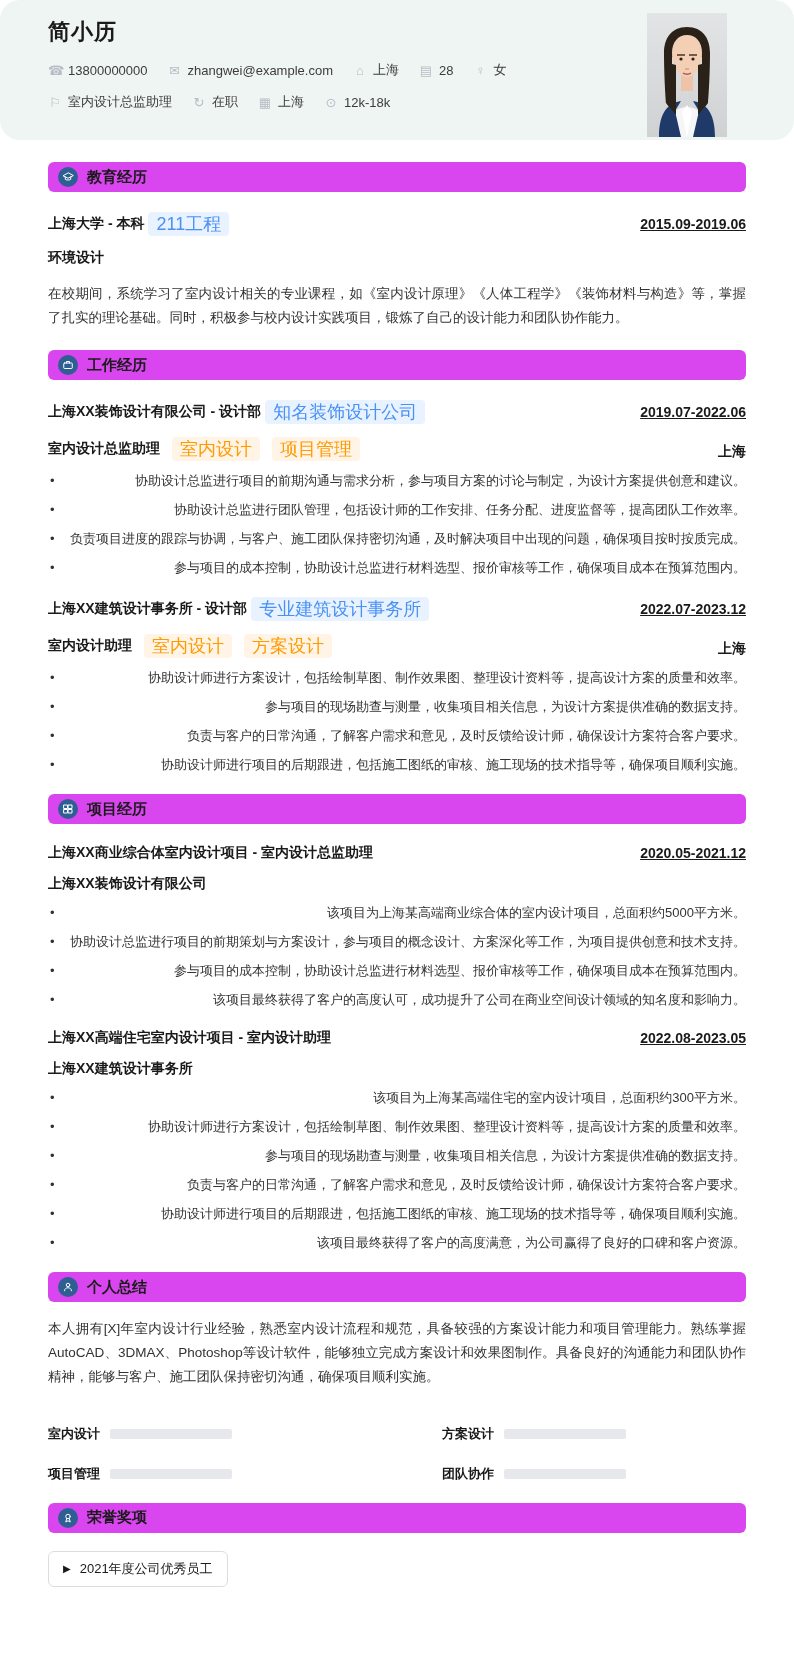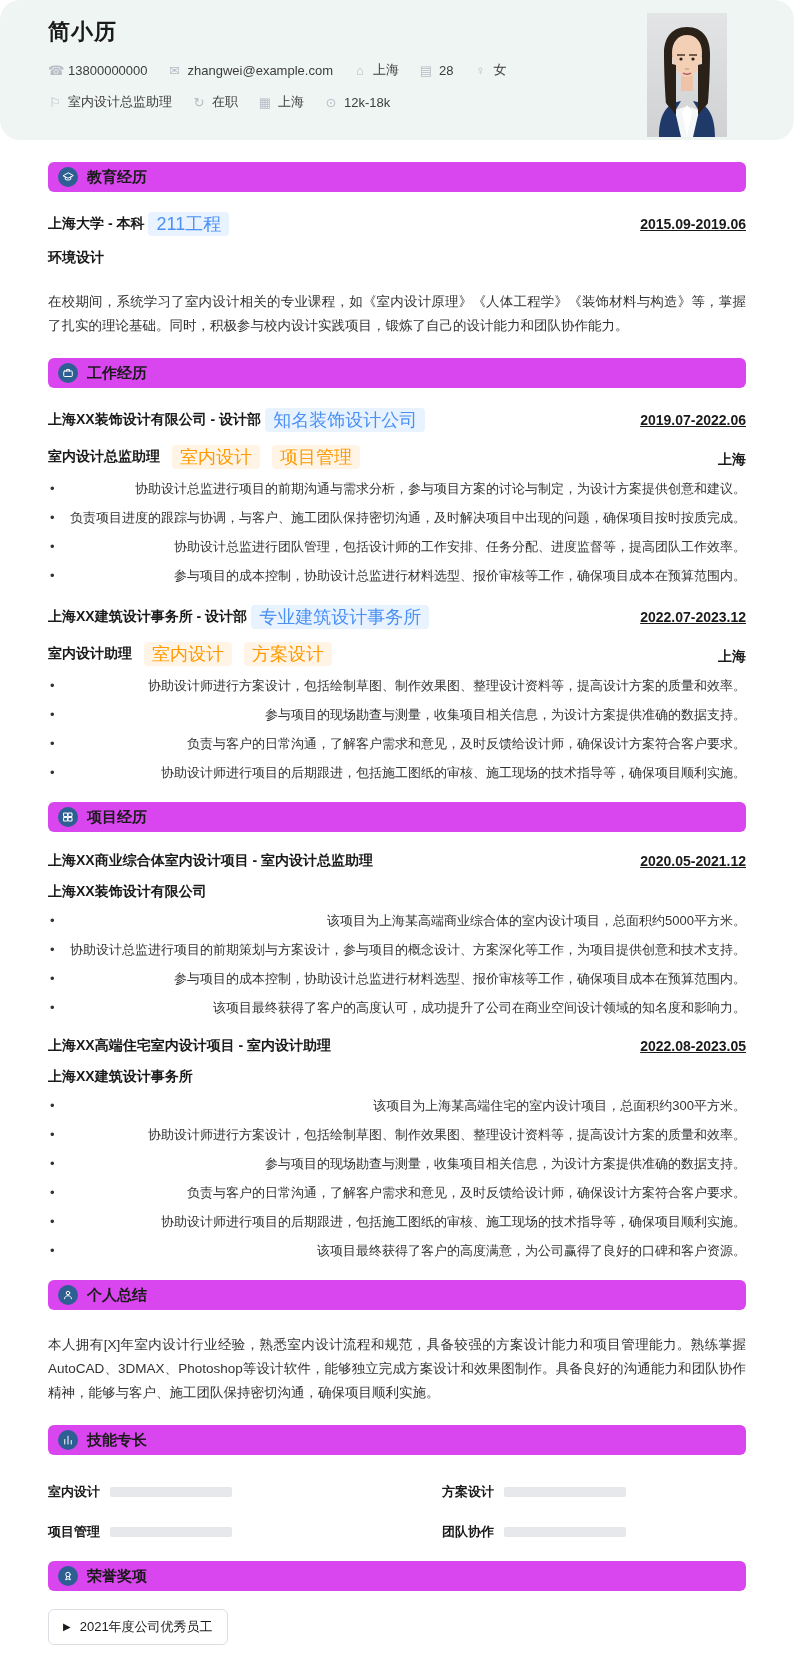--- a/index.html
+++ b/index.html
@@ -114,21 +114,21 @@
     color:#333;
     text-align:right;
   }
   ul.bullets li::before{
     content:"•";
     position:absolute;left:2px;top:0;
     color:#333;font-size:13px;
   }
 
   .para{
-    margin-top:23px;
+    margin-top:15px;
     font-size:13.5px;
     line-height:24px;
     color:#333;
     text-align:justify;
   }
 
   
   .skills-grid{
     display:grid;
     grid-template-columns:1fr 1fr;
@@ -288,22 +288,22 @@
     <div class="entry-sub">
       <span class="sub-left">
         <span class="sub-title">室内设计总监助理</span>
         <span class="tag tag-orange">室内设计</span>
         <span class="tag tag-orange">项目管理</span>
       </span>
       <span class="entry-loc">上海</span>
     </div>
     <ul class="bullets">
       <li>协助设计总监进行项目的前期沟通与需求分析，参与项目方案的讨论与制定，为设计方案提供创意和建议。</li>
+      <li>协助设计总监进行团队管理，包括设计师的工作安排、任务分配、进度监督等，提高团队工作效率。</li>
       <li>负责项目进度的跟踪与协调，与客户、施工团队保持密切沟通，及时解决项目中出现的问题，确保项目按时按质完成。</li>
-      <li>协助设计总监进行团队管理，包括设计师的工作安排、任务分配、进度监督等，提高团队工作效率。</li>
       <li>参与项目的成本控制，协助设计总监进行材料选型、报价审核等工作，确保项目成本在预算范围内。</li>
     </ul>
 
     
     <div class="entry-head">
       <span class="entry-left">
         <span class="entry-title">上海XX建筑设计事务所 - 设计部</span>
         <span class="tag tag-blue">专业建筑设计事务所</span>
       </span>
       <span class="entry-date">2022.07-2023.12</span>
@@ -382,28 +382,20 @@
         <svg viewBox="0 0 24 24">
             <circle cx="12" cy="8" r="3.5"></circle>
             <path d="M5 19.5c0-4 3.5-6 7-6s7 2 7 6"></path>
           </svg>
       </span>
       <span class="sec-title">个人总结</span>
     </div>
     <p class="para">本人拥有[X]年室内设计行业经验，熟悉室内设计流程和规范，具备较强的方案设计能力和项目管理能力。熟练掌握AutoCAD、3DMAX、Photoshop等设计软件，能够独立完成方案设计和效果图制作。具备良好的沟通能力和团队协作精神，能够与客户、施工团队保持密切沟通，确保项目顺利实施。</p>
 
     
-    <div class="section-bar">
-      <span class="sec-icon">
-        <svg viewBox="0 0 24 24">
-            <path d="M5.5 20V11M12 20V4.5M18.5 20v-7"></path>
-          </svg>
-      </span>
-      <span class="sec-title">技能专长</span>
-    </div>
 
     <div class="skills-grid">
       <div class="skill-row">
         <span class="skill-name">室内设计</span>
         <span class="skill-bar"><span class="skill-fill" style="width: 82%;"></span></span>
       </div>
       <div class="skill-row">
         <span class="skill-name">方案设计</span>
         <span class="skill-bar"><span class="skill-fill" style="width: 80%;"></span></span>
       </div>

